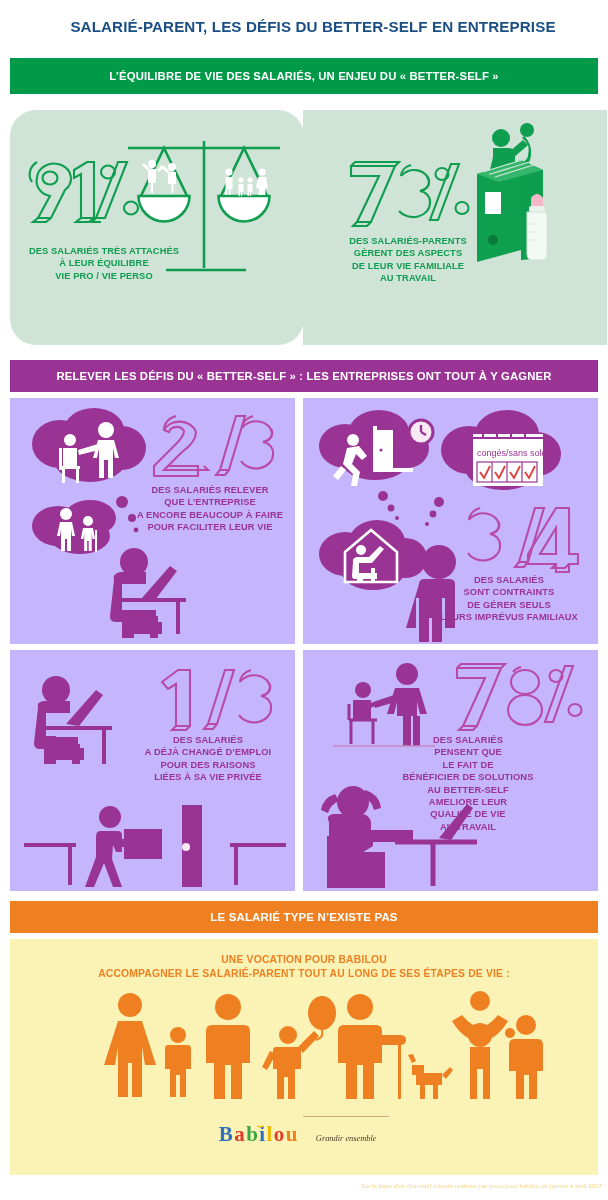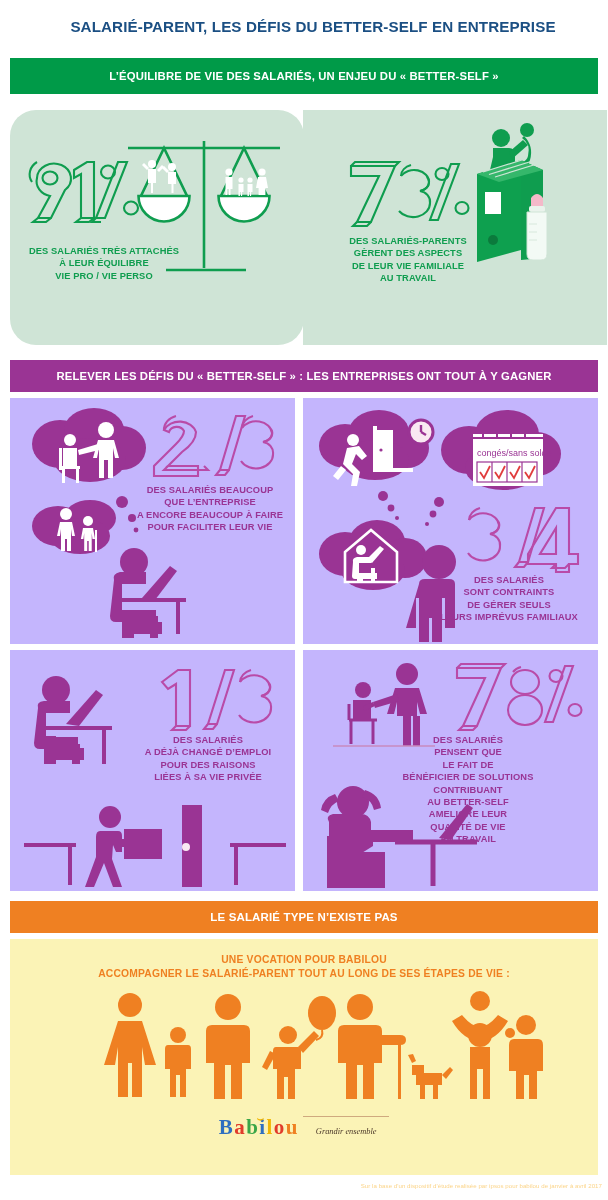--- a/index.html
+++ b/index.html
@@ -266,21 +266,21 @@
           <path d="M64 62 l16 -54 h9 l-16 54 z"></path>
           <path d="M64 62 l-4 5 h9 l4 -5"></path>
           <path d="M86 20 a16 13 0 0 1 30 5 a11 9 0 0 1 -9 9 a12 11 0 0 1 10 12 a17 14 0 0 1 -32 7"></path>
           <path d="M86 20 a16 13 0 0 1 11 -12"></path>
           <path d="M107 34 a11 9 0 0 0 8 -13"></path>
         </g>
       </svg>
     </div>
 
     <div class="cap cap-purple abs" style="left:115px;top:86px;width:170px;">
-      <div>DES SALARIÉS BEAUCOUP</div>
+      <div>DES SALARIÉS RELEVER</div>
       <div>QUE L’ENTREPRISE</div>
       <div>A ENCORE BEAUCOUP À FAIRE</div>
       <div>POUR FACILITER LEUR VIE</div>
     </div>
   </div>
 
   <div class="ppanel p2">
     <div class="abs" style="left:8px;top:6px;">
       <svg width="250" height="238" viewBox="0 0 250 238">
 
@@ -495,21 +495,20 @@
           <ellipse cx="124" cy="50" rx="6.5" ry="6"></ellipse>
         </g>
       </svg>
     </div>
 
     <div class="cap cap-purple abs" style="left:40px;top:84px;width:250px;">
       <div>DES SALARIÉS</div>
       <div>PENSENT QUE</div>
       <div>LE FAIT DE</div>
       <div>BÉNÉFICIER DE SOLUTIONS</div>
-      <div>CONTRIBUANT</div>
       <div>AU BETTER-SELF</div>
       <div>AMELIORE LEUR</div>
       <div>QUALITÉ DE VIE</div>
       <div>AU TRAVAIL</div>
     </div>
 
     <div class="abs" style="left:10px;top:130px;">
       <svg width="190" height="110" viewBox="0 0 190 110">
         <g fill="#9a3494">
           <circle cx="40" cy="22" r="16"></circle>
@@ -577,19 +576,19 @@
           <circle cx="412" cy="42" r="5"></circle>
         </g>
       </svg>
     </div>
 
     <div class="abs" style="left:0;top:176px;width:588px;text-align:center;">
       <div style="font-family:'Liberation Serif',serif;font-weight:bold;font-size:21px;letter-spacing:1.4px;line-height:22px;position:relative;display:inline-block;">
         <span style="position:absolute;left:38px;top:-9px;font-size:11px;color:#f2b705;">⌣</span>
         <span style="color:#2f6fc0;">B</span><span style="color:#e13b2b;">a</span><span style="color:#3aa648;">b</span><span style="color:#2f6fc0;">i</span><span style="color:#f2b705;">l</span><span style="color:#e13b2b;">o</span><span style="color:#ef8022;">u</span>
       </div>
-      <div style="font-family:'Liberation Serif',serif;font-style:italic;font-size:8.4px;color:#4a3728;margin-top:1px;border-top:1px solid #cfa97e;display:inline-block;padding-top:10px;width:86px;">Grandir ensemble</div>
+      <div style="font-family:'Liberation Serif',serif;font-style:italic;font-size:8.4px;color:#4a3728;margin-top:1px;border-top:1px solid #cfa97e;display:inline-block;padding-top:17px;width:86px;">Grandir ensemble</div>
     </div>
   </div>
 
   <div class="footnote">Sur la base d'un dispositif d'étude realisée par ipsos pour babilou de janvier à avril 2017</div>
 
 </div>
 
 </body></html>

